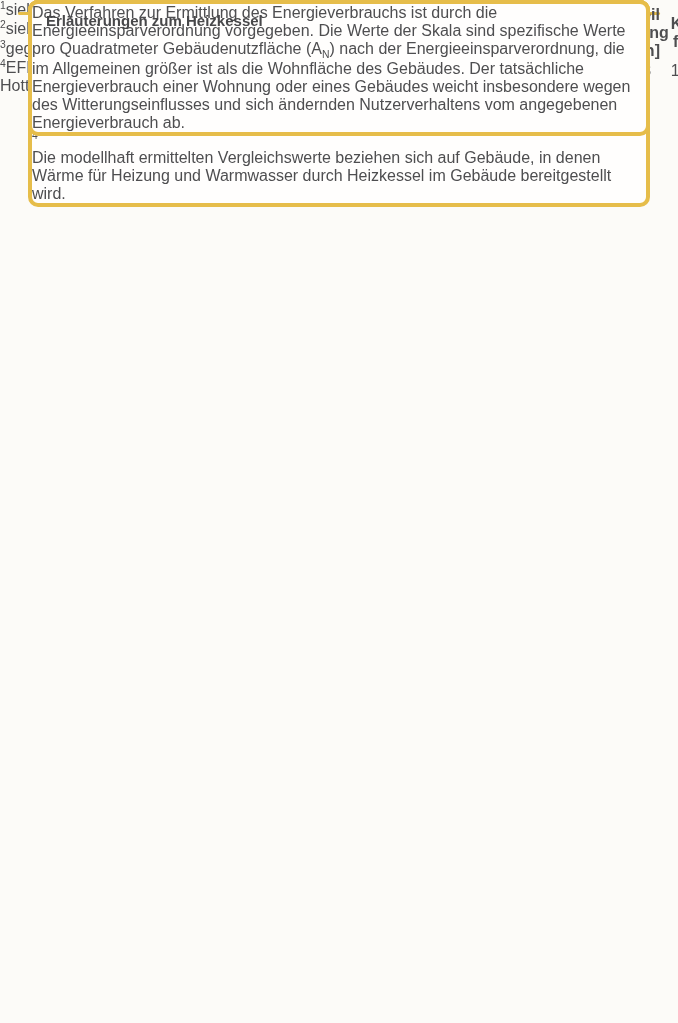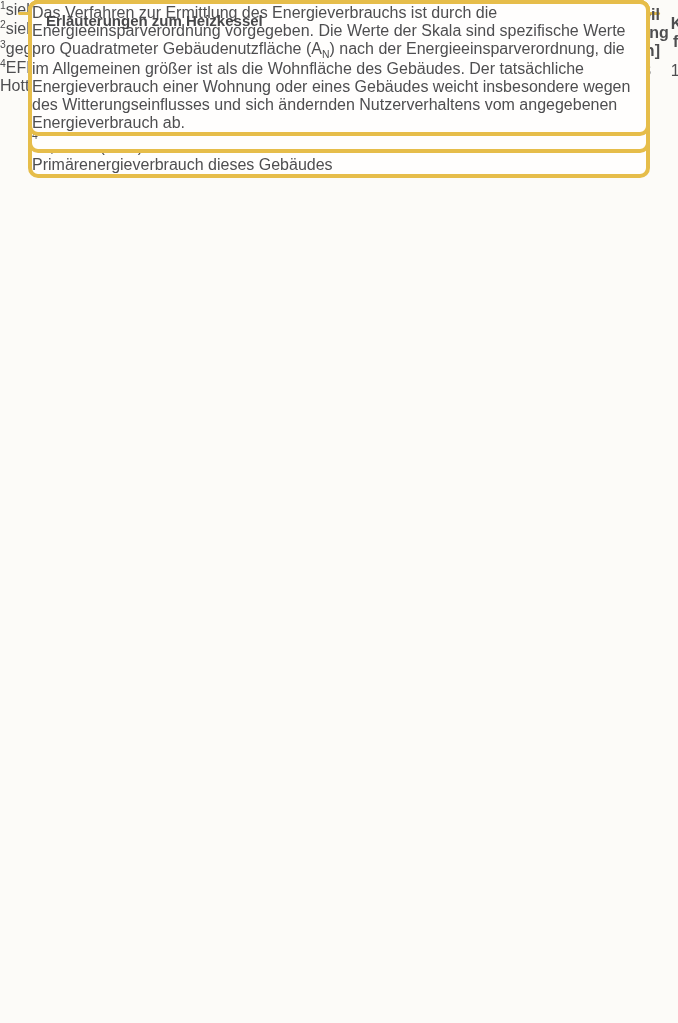--- a/index.html
+++ b/index.html
@@ -337,20 +337,21 @@
       <div class="rl" style="left:56%"><span>Durchschnitt
 Wohngebäudebestand</span></div>
       <div class="rl" style="left:67%"><span>MFH energetisch nicht
 wesentlich modernisiert</span></div>
       <div class="rl" style="left:82%"><span>EFH energetisch nicht
 wesentlich modernisiert</span></div>
     </div>
     <sup class="cmp-sup">4</sup>
 
     <div class="cmp-text">
+      <p>Die modellhaft ermittelten Vergleichswerte beziehen sich auf Gebäude, in denen Wärme für Heizung und Warmwasser durch Heizkessel im Gebäude bereitgestellt wird.</p>
     </div>
   </div>
 
   <div class="gold-box expl-box">
     <div class="sec-title">Erläuterungen zum Heizkessel</div>
     <p class="expl-text"><span>Das Verfahren zur Ermittlung des Energieverbrauchs ist durch die Energieeinsparverordnung vorgegeben. Die Werte der Skala sind spezifische Werte pro Quadratmeter Gebäudenutzfläche (A</span><sub>N</sub><span>) nach der Energieeinsparverordnung, die im Allgemeinen größer ist als die Wohnfläche des Gebäudes. Der tatsächliche Energieverbrauch einer Wohnung oder eines Gebäudes weicht insbesondere wegen des Witterungseinflusses und sich ändernden Nutzerverhaltens vom angegebenen Energieverbrauch ab.</span></p>
   </div>
 
   <div class="fn" style="left:40px; top:964px;"><sup>1</sup><span>siehe Fußnote 1 auf Seite 1 des Energieausweises</span></div>
   <div class="fn" style="left:308px; top:964px;"><sup>2</sup><span>siehe Fußnote 2 auf Seite 1 des Energieausweises</span></div>

